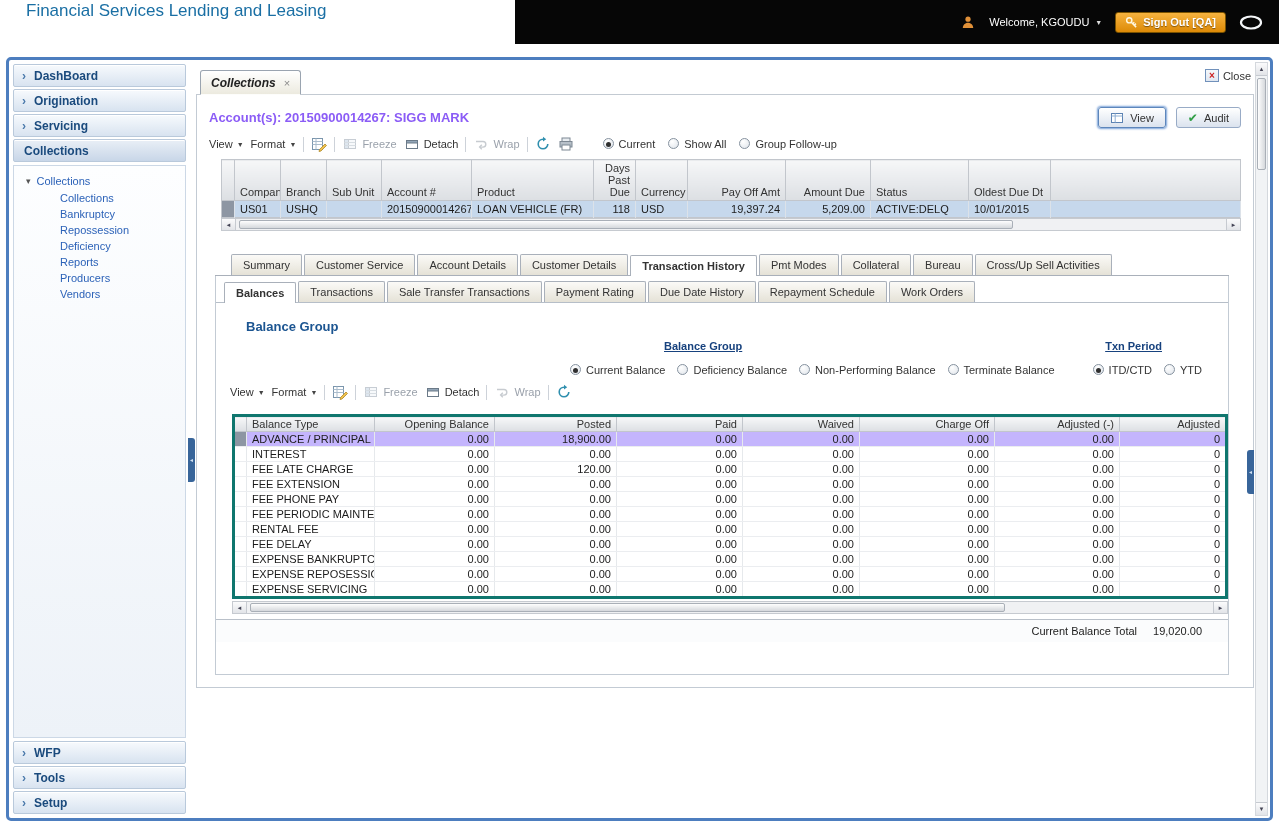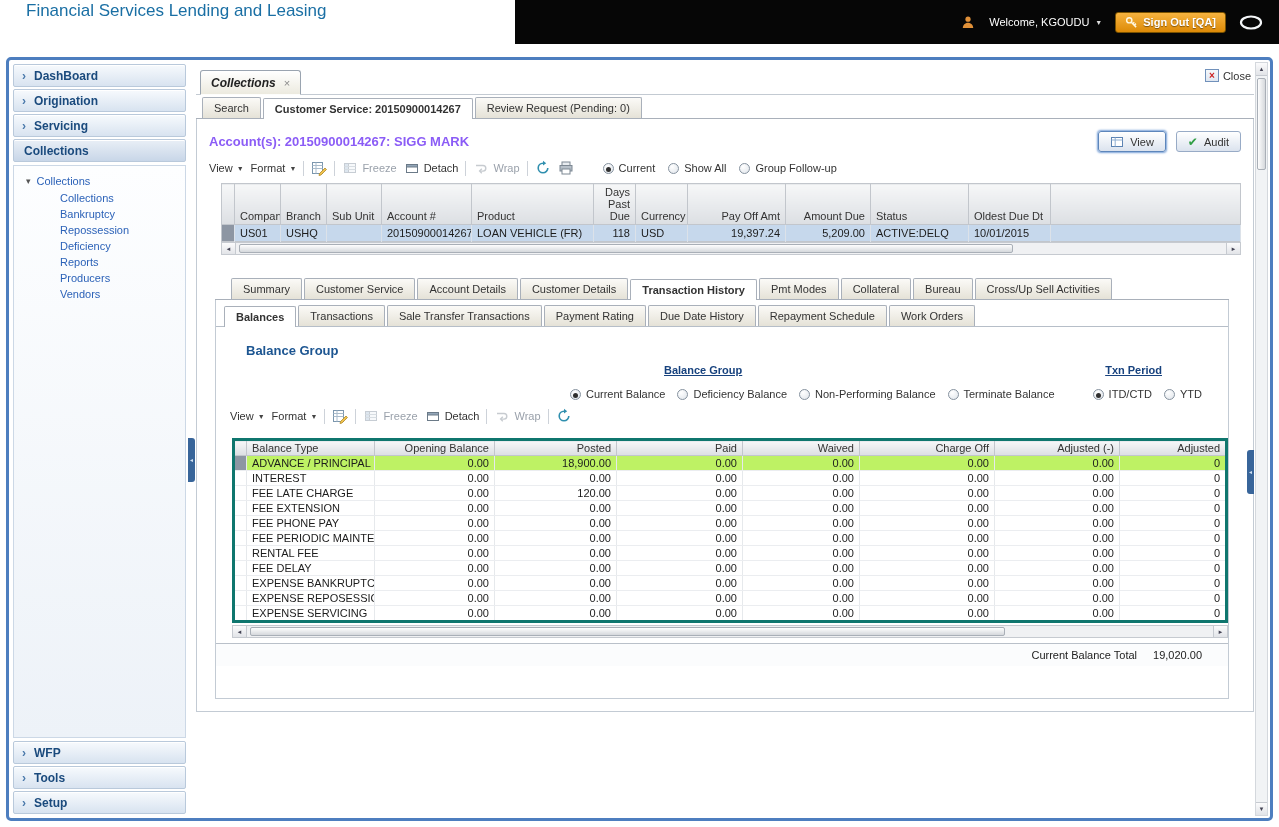--- a/index.html
+++ b/index.html
@@ -77,42 +77,42 @@
   .toolbar.bal { padding:8px 12px 4px 14px; }
   .tb { display:flex; align-items:center; gap:4px; cursor:pointer; }
   .tb .cd { font-size:7px; color:#444; }
   .tb.disabled { color:#9aa1ab; }
   .tb.disabled .icon16 { opacity:.55; }
   .sep { width:1px; height:15px; background:#cdd2d9; }
   .icon16 { width:16px; height:16px; display:inline-flex; align-items:center; justify-content:center; }
   .icon16 svg { display:block; }
 
   .radios { display:flex; align-items:center; gap:13px; margin-left:22px; }
-  .radio-opt { display:flex; align-items:flex-end; gap:5px; cursor:pointer; }
+  .radio-opt { display:flex; align-items:flex-start; gap:5px; cursor:pointer; }
   .rdot { width:11px; height:11px; border-radius:50%; border:1px solid #86929f; flex:0 0 11px;
           background:radial-gradient(circle at 35% 30%, #ffffff, #dfe4ea); position:relative; }
   .rdot.sel::after { content:""; position:absolute; left:2.5px; top:2.5px; width:5px; height:5px;
                      border-radius:50%; background:#2f2f2f; }
 
   
   .grid { border-collapse:collapse; table-layout:fixed; }
   .grid th { background:linear-gradient(#f6f7f8,#dcdfe3); border:1px solid #c2c6cc; font-weight:normal;
              font-size:11px; color:#333; padding:2px 5px; text-align:left; vertical-align:bottom; overflow:hidden; }
   .grid th.num { text-align:right; }
   .grid td { font-size:11px; padding:2px 5px; height:15px; white-space:nowrap; overflow:hidden; color:#1c1c1c; }
   .grid td.num { text-align:right; }
   #acct-table { width:calc(100% - 36px); margin:3px 12px 0 24px; border:1px solid #c2c6cc; }
   #acct-table th { height:30px; }
   #acct-table td { border-right:1px solid rgba(130,150,175,.28); }
   #acct-table tr.selected td { background:#c6d8ec; }
   #acct-table tr.selected td.sel-cell { background:#8d96a3; }
   #bal-table { width:calc(100% - 16px); margin:10px 0 0 16px; border:3px solid #0f766e; }
   #bal-table th { height:16px; vertical-align:middle; padding:1px 5px; white-space:nowrap; }
   #bal-table td { border-right:1px solid #e6e9ec; border-bottom:1px solid #ebedf0; padding:1px 5px; }
-  #bal-table tr.selected td { background:#bef264; }
+  #bal-table tr.selected td { background:#c4b5fd; }
   #bal-table tr.selected td.sel-cell { background:#8d96a3; }
   .sel-cell { padding:0 !important; }
 
   .hscroll { display:flex; align-items:center; height:13px; border:1px solid #c6cad0; background:#f0f1f3; }
   #acct-hscroll { margin:0 12px 0 24px; }
   #bal-hscroll { margin:2px 0 0 16px; width:calc(100% - 16px); }
   .hs-btn { width:14px; height:11px; display:flex; align-items:center; justify-content:center; font-size:6px;
             color:#445; background:linear-gradient(#fbfbfc,#e2e4e8); border-right:1px solid #c6cad0; cursor:pointer; }
   .hs-btn.right { margin-left:auto; border-left:1px solid #c6cad0; border-right:none; }
   .hs-thumb { width:76%; height:9px; margin-left:3px; background:linear-gradient(#fefefe,#d5d8dc);
@@ -235,25 +235,20 @@
       <div class="doc-tab">
         <span class="doc-tab-label">Collections</span>
         <span class="doc-tab-x">×</span>
       </div>
       <div class="close-btn">
         <span class="close-icon">×</span>
         <span class="close-label">Close</span>
       </div>
     </div>
 
-    <div class="tabbar page-tabs">
-      <div class="tab">Search</div>
-      <div class="tab active">Customer Service: 20150900014267</div>
-      <div class="tab">Review Request (Pending: 0)</div>
-    </div>
 
     <div class="panel">
 
       <div class="acct-row">
         <span class="acct-title">Account(s): 20150900014267: SIGG MARK</span>
         <span class="hdr-buttons">
           <span class="btn focused">
             <span class="icon16" style="width:14px;height:14px;">
               <svg width="14" height="14" viewBox="0 0 14 14">
                   <rect x="1.5" y="2.5" width="11" height="9" fill="#fff" stroke="#5c83b3"></rect>

